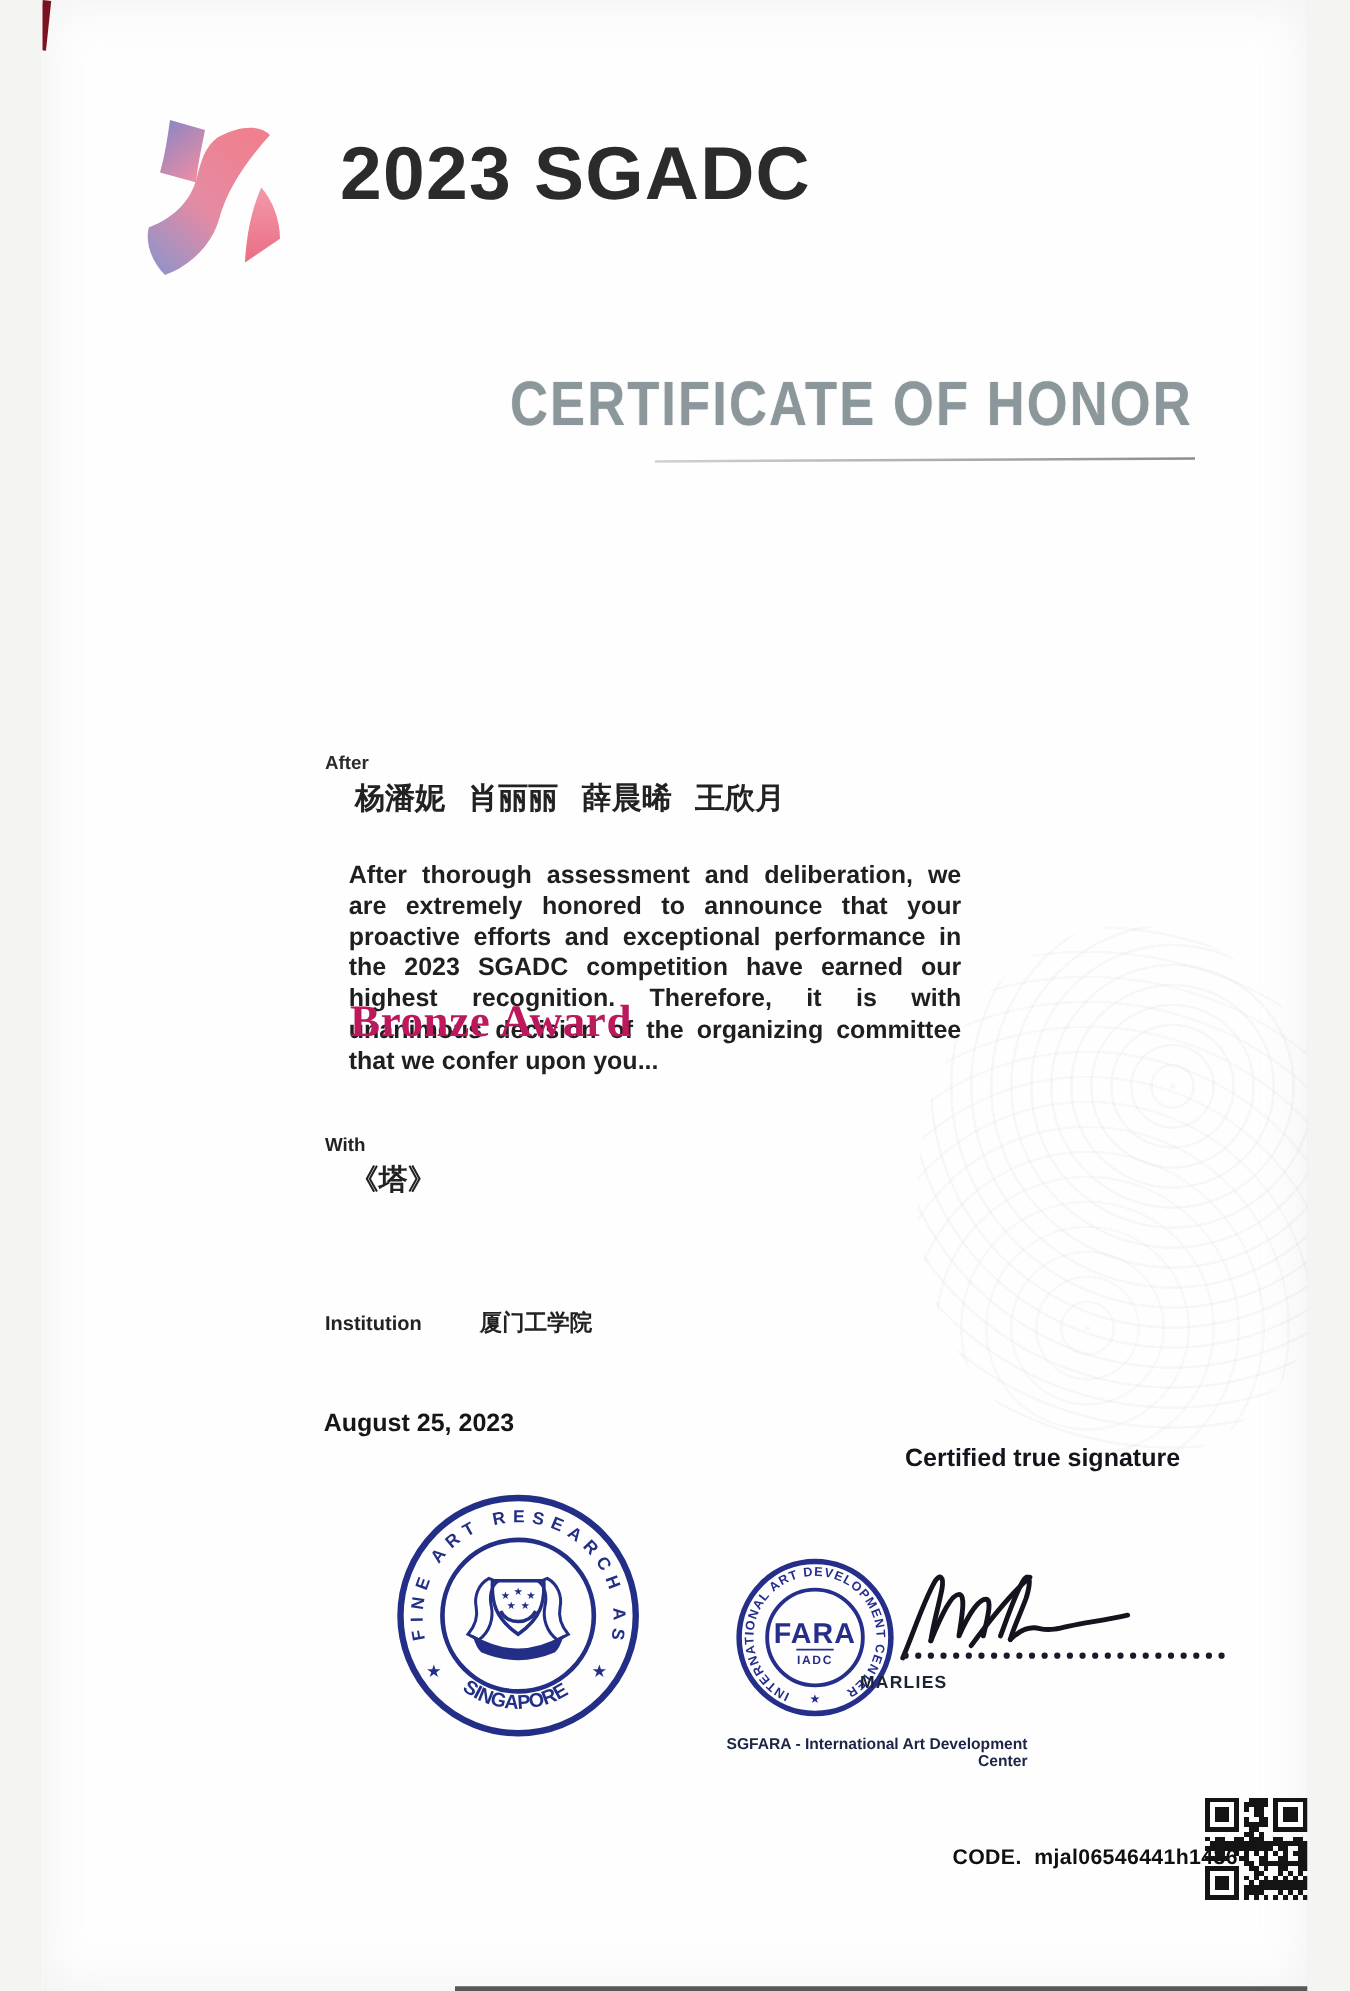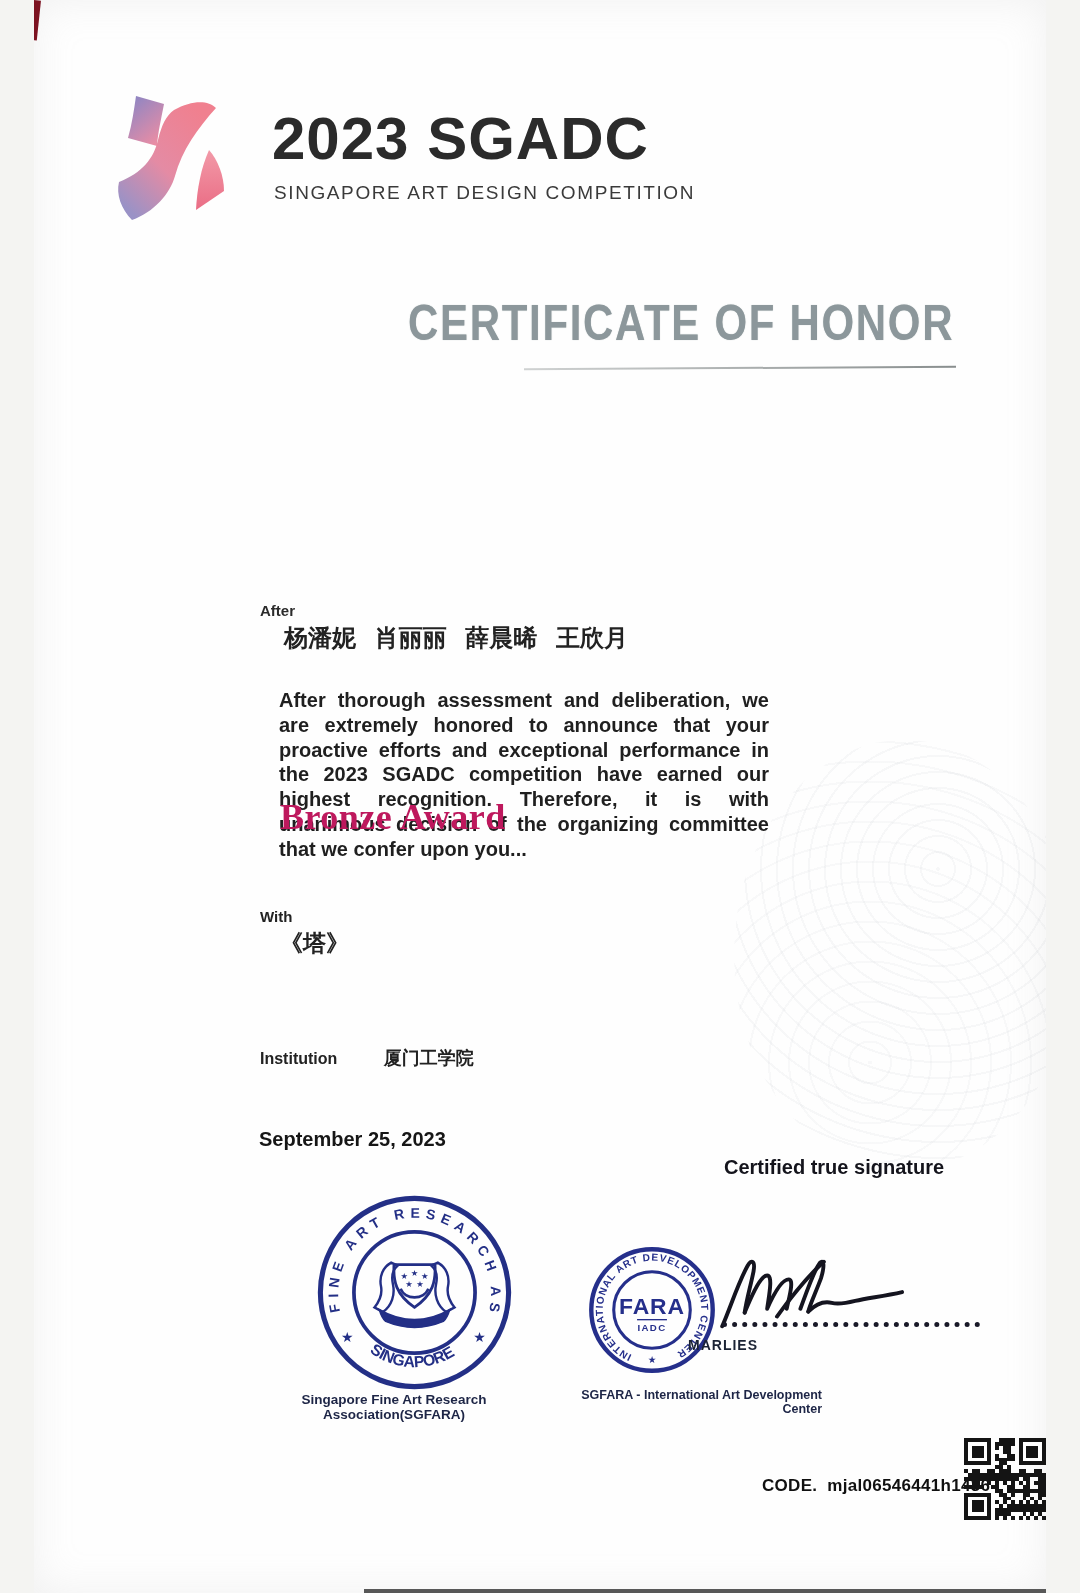--- a/index.html
+++ b/index.html
@@ -90,36 +90,35 @@
         <stop offset="0" stop-color="#f29aa8"></stop>
         <stop offset="1" stop-color="#ea6d85"></stop>
       </linearGradient>
     </defs>
     <path d="M24,6 L52,14 C49,30 46,42 45,56 L16,48 C20,34 22,20 24,6 Z" fill="url(#lgSmall)"></path>
     <path d="M62,20 C80,10 96,10 104,18 C86,38 70,60 63,86 C58,104 42,122 20,130 C9,119 4,104 7,92 C30,83 42,68 46,50 C50,34 54,26 62,20 Z" fill="url(#lgMain)"></path>
     <path d="M97,60 C106,70 112,86 112,101 L84,120 C85,99 89,78 97,60 Z" fill="url(#lgFin)"></path>
   </svg>
 
   <div class="brand-title">2023 SGADC</div>
-  <div class="brand-subtitle">SINGAPORE ART DESIGN COMPETITION</div>
 
   <div class="cert-heading">CERTIFICATE OF HONOR</div>
   <div class="cert-heading-rule"></div>
 
   <div class="dear">After</div>
   <div class="recipients">杨潘妮 肖丽丽 薛晨晞 王欣月</div>
   <div class="body-par">After thorough assessment and deliberation, we are extremely honored to announce that your proactive efforts and exceptional performance in the 2023 SGADC competition have earned our highest recognition. Therefore, it is with unanimous decision of the organizing committee that we confer upon you...</div>
   <div class="award">Bronze Award</div>
   <div class="with-label">With</div>
   <div class="work-title">《塔》</div>
   <div class="inst-row">
     <span class="inst-label">Institution</span>
     <span class="inst-value">厦门工学院</span>
   </div>
-  <div class="date">September 25, 2023</div>
+  <div class="date">August 25, 2023</div>
 
   <svg class="seal-left" viewBox="0 0 220 220" aria-hidden="true">
     <g fill="none" stroke="#232f86">
       <circle cx="110" cy="110" r="101" stroke-width="5.5"></circle>
       <circle cx="110" cy="110" r="65" stroke-width="4"></circle>
     </g>
     <defs>
       <path id="arcTopL" d="M33,140 A82,82 0 1 1 187,140"></path>
       <path id="arcBotL" d="M58.6,171.3 A80,80 0 0 0 161.4,171.3"></path>
     </defs>
@@ -140,21 +139,20 @@
       <path d="M72,128 q38,22 76,0 q-3,10 -7,13 q-31,13 -62,0 q-4,-3 -7,-13 z" fill="#232f86" stroke-width="1.5"></path>
     </g>
     <g fill="#232f86" font-size="9">
       <text x="95" y="96">★</text>
         <text x="106" y="92">★</text>
         <text x="117" y="96">★</text>
       <text x="100" y="104">★</text>
         <text x="112" y="104">★</text>
     </g>
   </svg>
-  <div class="seal-caption-left">Singapore Fine Art Research Association(SGFARA)</div>
 
   <svg class="seal-right" viewBox="0 0 150 150" aria-hidden="true">
     <g fill="none" stroke="#252f8b">
       <circle cx="75" cy="75" r="69" stroke-width="5"></circle>
       <circle cx="75" cy="75" r="43.5" stroke-width="3.5"></circle>
     </g>
     <defs>
       <path id="arcR" d="M55.9,127.6 A56,56 0 1 1 94.2,127.6"></path>
     </defs>
     <text font-size="11.5" font-weight="bold" fill="#252f8b">

